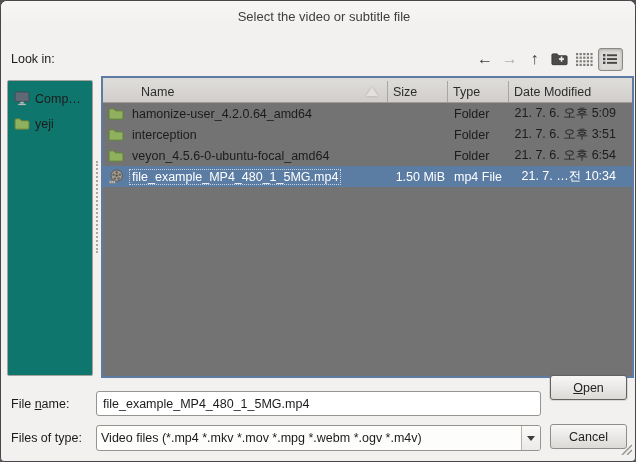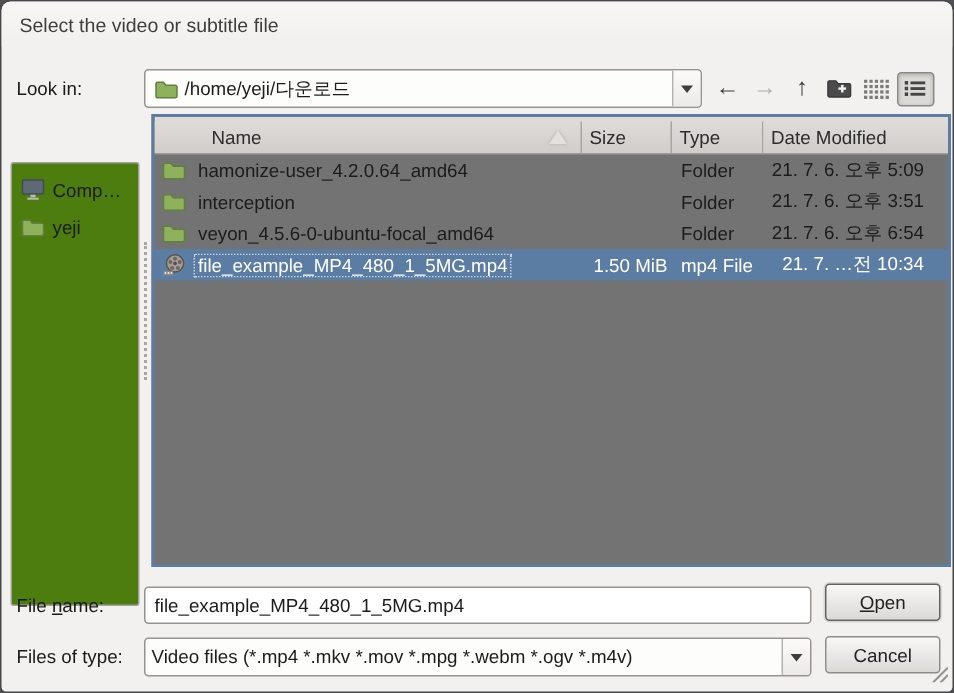--- a/index.html
+++ b/index.html
@@ -9,21 +9,21 @@
     position:relative; width:636px; height:462px;
     background:#f2f1ef;
     border:1px solid #47474a;
     border-radius:7px 7px 4px 4px;
     overflow:hidden;
     font-size:12.5px; color:#1c1c1c;
   }
 
   
   .titlebar { position:absolute; top:0; left:0; right:0; height:30px;
-    display:flex; align-items:center; justify-content:flex-start;
+    display:flex; align-items:center; justify-content:center;
     background:linear-gradient(#f7f6f5,#f1f0ee);padding-left:12px; }
   .titlebar .title { color:#3e3e3e; font-size:13px; }
 
   
   .lookin-row { position:absolute; top:45px; left:10px; right:8px; height:26px; display:flex; align-items:center; }
   .lbl { color:#1a1a1a; }
   .combo {
     display:flex; align-items:center; height:26px;
     background:#fdfdfc; border:1px solid #97948f; border-radius:3px; overflow:hidden;
   }
@@ -35,21 +35,21 @@
   .darr { width:0; height:0; border:4px solid transparent; border-top:5px solid #3d3d3d; margin-top:5px; }
 
   .nav { position:absolute; left:463px; right:4px; height:26px; display:flex; align-items:center; justify-content:space-between; }
   .navbtn { width:22px; height:23px; display:flex; align-items:center; justify-content:center; border-radius:3px; }
   .arrow-glyph { font-size:16px; font-weight:bold; color:#3c3c3c; line-height:1; }
   .disabled .arrow-glyph { color:#b2b0ad; }
   .navbtn.checked { border:1px solid #8b8986; background:#dcdad7; box-shadow:inset 0 1px 3px rgba(0,0,0,.22); width:25px; }
 
   
   .sidebar { position:absolute; left:6px; top:79px; width:86px; height:296px;
-    background:#4d7c0f; border:1px solid #a5a29e; border-radius:2px; padding-top:5px;margin-top:28px; }
+    background:#0f766e; border:1px solid #a5a29e; border-radius:2px; padding-top:5px; }
   .side-item { display:flex; align-items:center; gap:5px; height:25px; padding-left:5px; white-space:nowrap; overflow:hidden; }
   .splitter { position:absolute; left:95px; top:160px; height:92px; width:0;
     border-left:2px dotted #a9a6a2; }
 
   .table-frame { position:absolute; left:100px; top:75px; width:533px; height:302px;
     border:2px solid #5e7ca3; box-shadow:inset 0 3px 0 #93a8c3; background:#737373; overflow:hidden; }
   .thead { display:flex; height:25px; padding-top:3px;
     background:linear-gradient(#dedcd9,#d0cdca); border-bottom:1px solid #9e9b98; }
   .hcell { display:flex; align-items:center; color:#2d2d2d; border-right:1px solid #a8a5a2;
     background:linear-gradient(#dedcd9,#d0cdca); padding:0 5px; }
@@ -71,48 +71,37 @@
   
   .frow { position:absolute; left:10px; display:flex; align-items:center; }
   .frow-name { top:390px; } .frow-type { top:424px; }
   .frow .lbl { width:85px; flex:none; }
   .textfield { width:445px; height:25px; background:#ffffff; border:1px solid #97948f; border-radius:3px;
     padding:0 6px; font-size:12.5px; font-family:inherit; color:#1c1c1c; }
   .combo-type { width:445px; }
   .btn { position:absolute; left:549px; width:77px; height:25px;
     background:linear-gradient(#f8f7f6,#dcdad7); border:1px solid #8f8d8a; border-radius:3px;
     font-size:12.5px; font-family:inherit; color:#222; }
-  .btn-open { top:388px; border-color:#66irty6461; border-color:#646260; box-shadow:0 0 0 1px rgba(100,100,100,.18); }
+  .btn-open { top:374px; border-color:#66irty6461; border-color:#646260; box-shadow:0 0 0 1px rgba(100,100,100,.18); }
   .btn-cancel { top:423px; }
   u { text-decoration:underline; }
 
   .grip { position:absolute; right:3px; bottom:3px; }
 </style>
 </head>
 <body>
 
 <div class="dialog">
 
   <div class="titlebar">
     <span class="title">Select the video or subtitle file</span>
   </div>
 
   <div class="lookin-row">
     <span class="lbl">Look in:</span>
-    <div class="combo combo-lookin">
-      <span class="icon16">
-        <svg width="16" height="13" viewBox="0 0 16 13">
-            <path d="M1 3 a1.2 1.2 0 0 1 1.2-1.2 h3.8 l1.5 2 H13.8 A1.2 1.2 0 0 1 15 5 v6 a1.2 1.2 0 0 1 -1.2 1.2 H2.2 A1.2 1.2 0 0 1 1 11 Z" fill="#8fb05c" stroke="#61803b"></path>
-          </svg>
-      </span>
-      <span class="combo-text">/home/yeji/다운로드</span>
-      <span class="combo-arrow-box">
-        <span class="darr"></span>
-      </span>
-    </div>
     <div class="nav">
       <span class="navbtn">
         <span class="arrow-glyph">←</span>
       </span>
       <span class="navbtn disabled">
         <span class="arrow-glyph">→</span>
       </span>
       <span class="navbtn">
         <span class="arrow-glyph">↑</span>
       </span>

